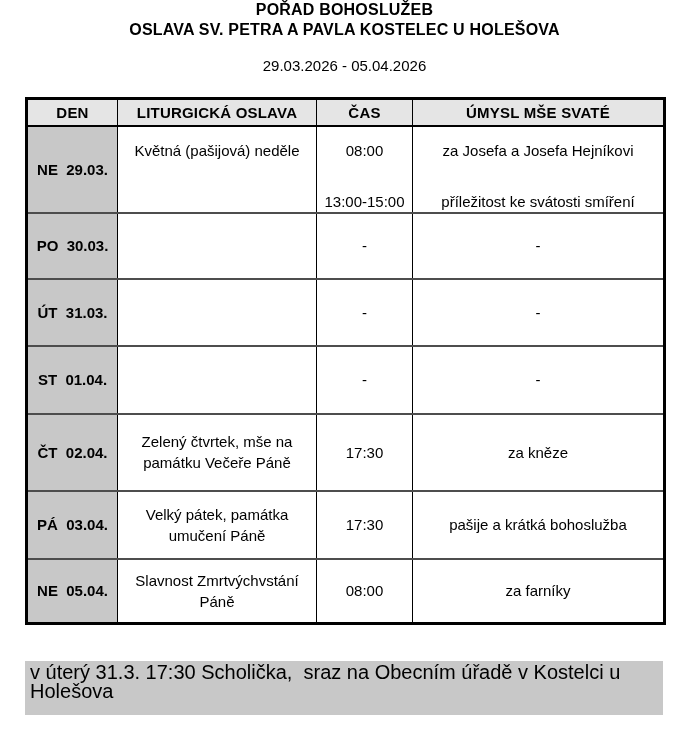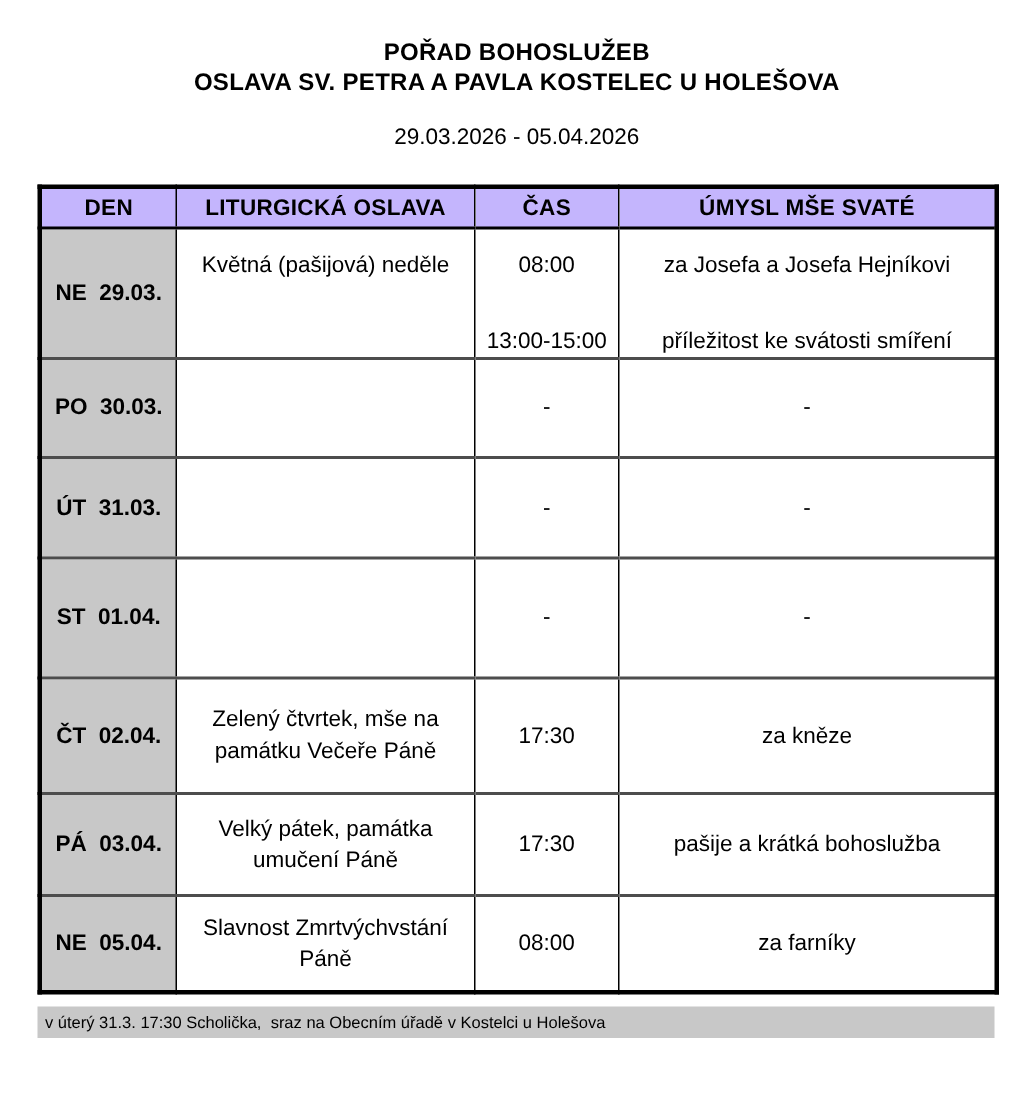--- a/index.html
+++ b/index.html
@@ -5,21 +5,21 @@
   * { margin: 0; padding: 0; box-sizing: border-box; }
   html, body {
     width: 689px; height: 735px;
     background: #ffffff;
     font-family: "Liberation Sans", "DejaVu Sans", sans-serif;
     color: #000000;
     overflow: hidden;
   }
   .page { width: 689px; height: 735px; position: relative; }
 
-  .titles { text-align: center; padding-top: 26px; }
+  .titles { text-align: center; padding-top: 0; }
   .title-line { font-size: 16px; font-weight: bold; line-height: 20px; letter-spacing: 0.2px; }
   .date-line  { font-size: 15px; font-weight: normal; line-height: 19px; margin-top: 16px; }
 
   table.schedule {
     border-collapse: collapse;
     table-layout: fixed;
     width: 638px;
     margin: 22px 0 0 25px;
     border: 3px solid #000000;
   }
@@ -27,21 +27,21 @@
     border-left: 1px solid #000000;
     border-right: 1px solid #000000;
     border-top: 2px solid #4d4d4d;
     border-bottom: 2px solid #4d4d4d;
     font-size: 15px;
     text-align: center;
     vertical-align: middle;
     overflow: hidden;
   }
   .schedule th {
-    background: #c4b5fd;
+    background: #e5e5e5;
     font-weight: bold;
     height: 27px;
     border-top: none;
     border-bottom: 2px solid #000000;
     letter-spacing: 0.2px;
   }
   td.day-cell {
     background: #c8c8c8;
     font-weight: bold;
     white-space: pre;
@@ -50,25 +50,25 @@
   td.time-cell        { padding: 0 2px; }
   td.intention-cell   { line-height: 21px; padding: 0 8px; }
 
   
   td.vtop { vertical-align: top; }
   .line1 { margin-top: 14px; line-height: 20px; }
   .line2 { margin-top: 31px; line-height: 20px; }
 
   .note-bar {
     width: 638px;
-    margin: 8px 0 0 25px;
+    margin: 36px 0 0 25px;
     background: #c8c8c8;
-    font-size: 11px;
+    font-size: 20px;
     line-height: 19px;
-    padding: 2px 4px 0 5px;
+    padding: 2px 4px 14px 5px;
     white-space: pre-wrap;
   }
 </style>
 </head>
 <body>
 
 <div class="page">
 
   <div class="titles">
     <div class="title-line">POŘAD BOHOSLUŽEB</div>
@@ -111,21 +111,21 @@
         <td class="celebration-cell"></td>
         <td class="time-cell">-</td>
         <td class="intention-cell">-</td>
       </tr>
       <tr style="height:67px">
         <td class="day-cell">ÚT  31.03.</td>
         <td class="celebration-cell"></td>
         <td class="time-cell">-</td>
         <td class="intention-cell">-</td>
       </tr>
-      <tr style="height:80px">
+      <tr style="height:68px">
         <td class="day-cell">ST  01.04.</td>
         <td class="celebration-cell"></td>
         <td class="time-cell">-</td>
         <td class="intention-cell">-</td>
       </tr>
       <tr style="height:77px">
         <td class="day-cell">ČT  02.04.</td>
         <td class="celebration-cell">Zelený čtvrtek, mše na památku Večeře Páně</td>
         <td class="time-cell">17:30</td>
         <td class="intention-cell">za kněze</td>

